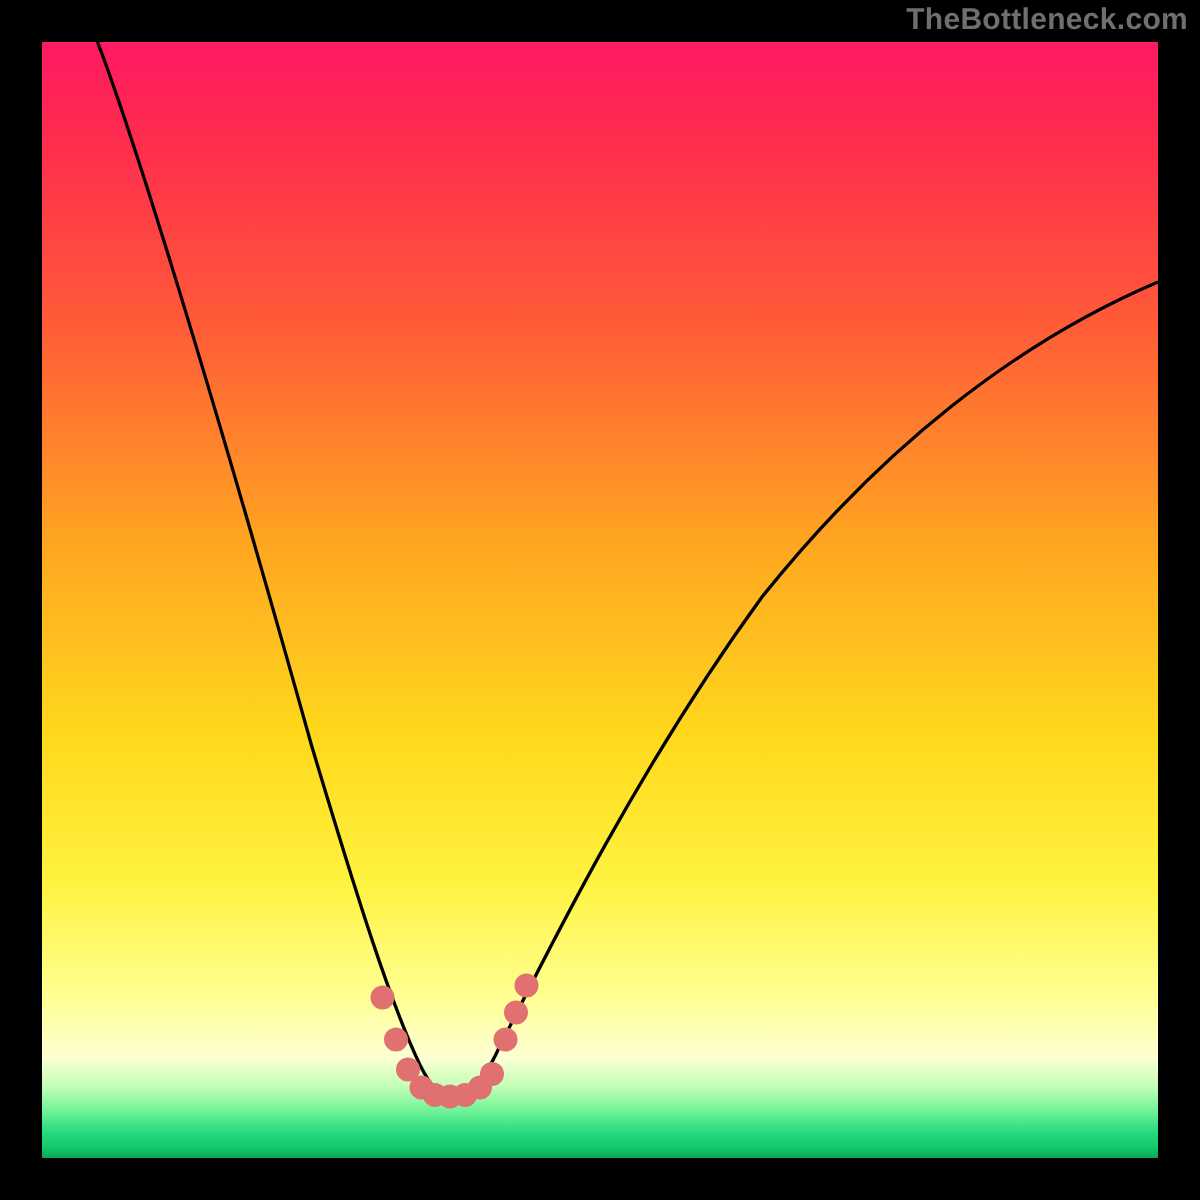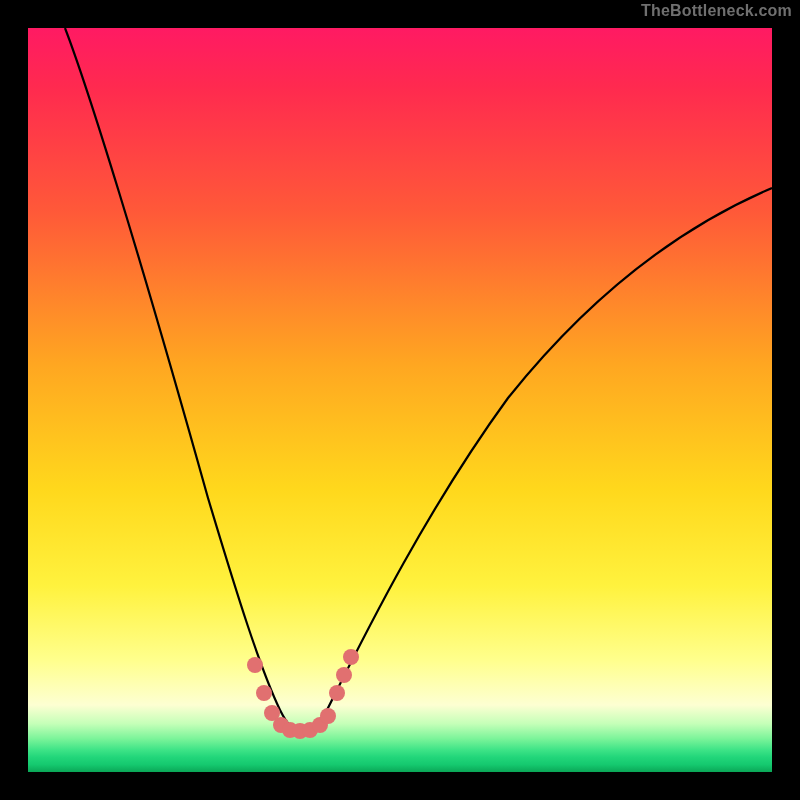--- a/index.html
+++ b/index.html
@@ -50,21 +50,21 @@
     position: absolute;
     inset: 0;
     width: 100%;
     height: 100%;
   }
   .watermark {
     position: absolute;
     top: 2px;
     right: 8px;
     font-family: Arial, Helvetica, sans-serif;
-    font-size: 16px;
+    font-size: 20px;
     font-weight: 600;
     color: #6f6f6f;
     letter-spacing: 0.2px;
     user-select: none;
   }
 </style>
 </head>
 <body>
 
 <div class="frame">

